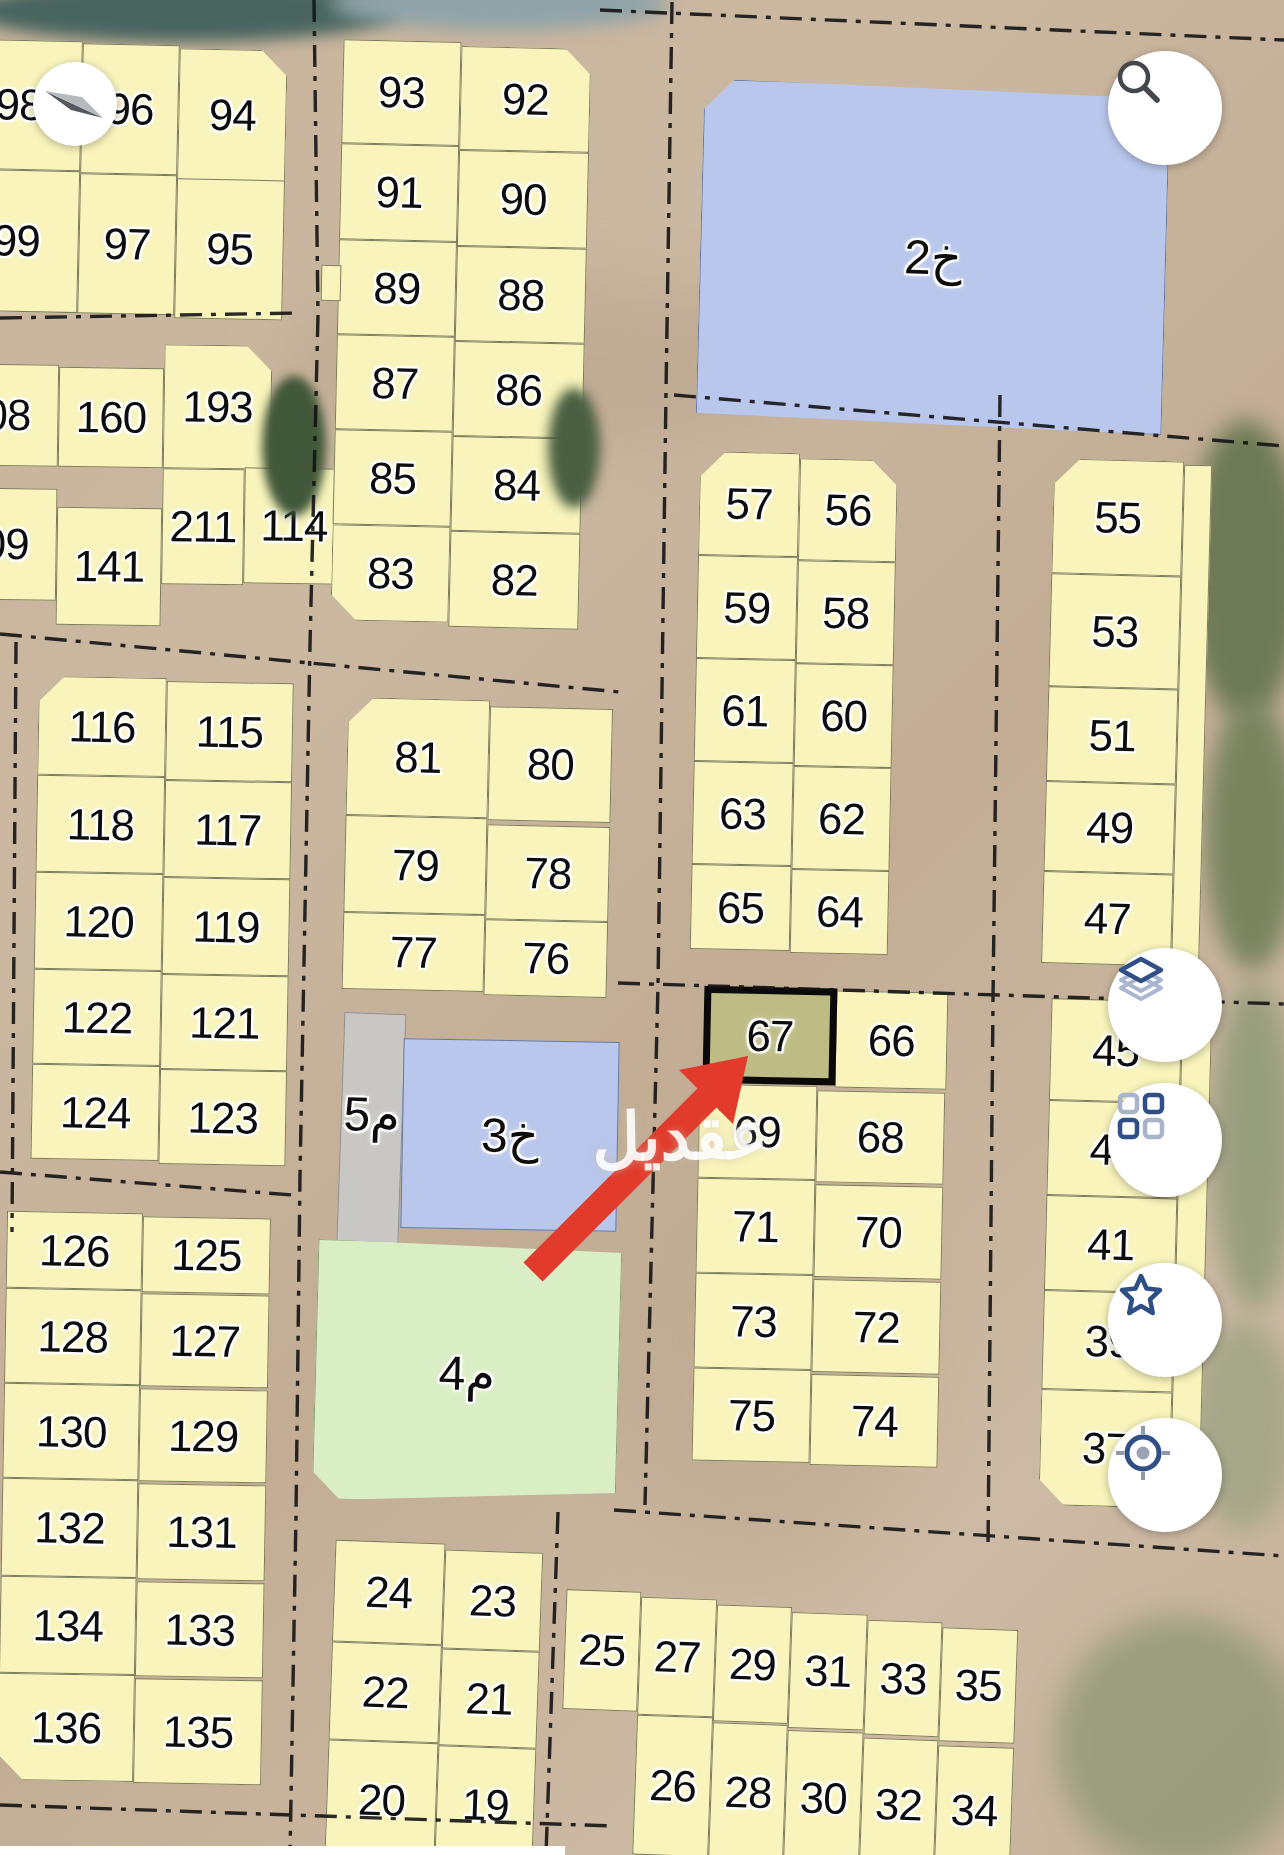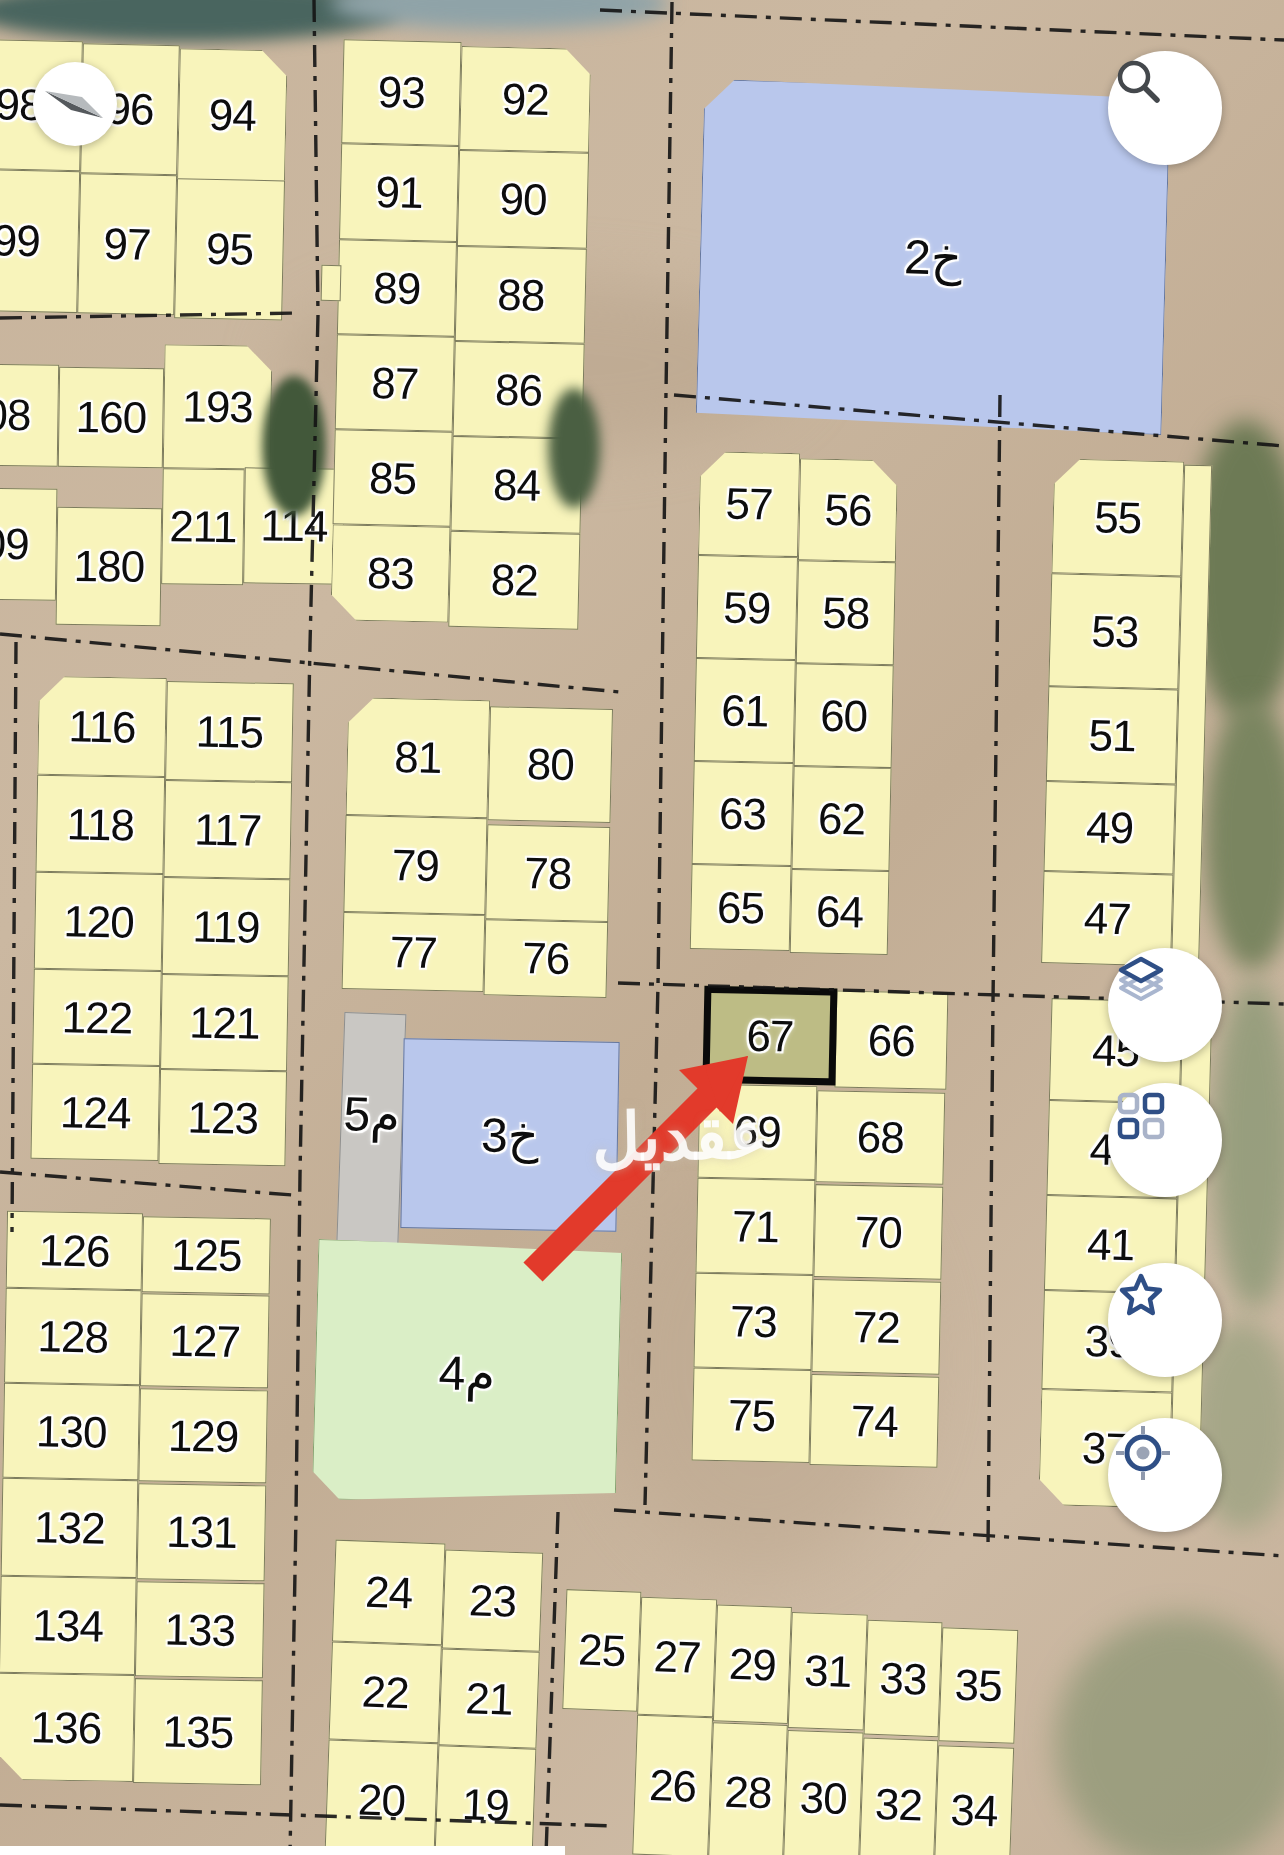--- a/index.html
+++ b/index.html
@@ -70,21 +70,21 @@
     <div class="plot" style="left:58px;top:368px;width:105px;height:100px">
         <span class="lbl">160</span>
       </div>
     <div class="plot cut-tr" style="left:163px;top:344px;width:108px;height:124px">
         <span class="lbl">193</span>
       </div>
     <div class="plot" style="left:-45px;top:490px;width:103px;height:112px">
         <span class="lbl">09</span>
       </div>
     <div class="plot" style="left:58px;top:508px;width:105px;height:118px">
-        <span class="lbl">180</span>
+        <span class="lbl">141</span>
       </div>
     <div class="plot" style="left:163px;top:468px;width:82px;height:116px">
         <span class="lbl">211</span>
       </div>
     <div class="plot" style="left:245px;top:466px;width:100px;height:116px">
         <span class="lbl">114</span>
       </div>
   </div>
   <div class="blob" style="left:262px;top:376px;width:64px;height:140px;background:#42583a;filter:blur(5px);"></div>
 

